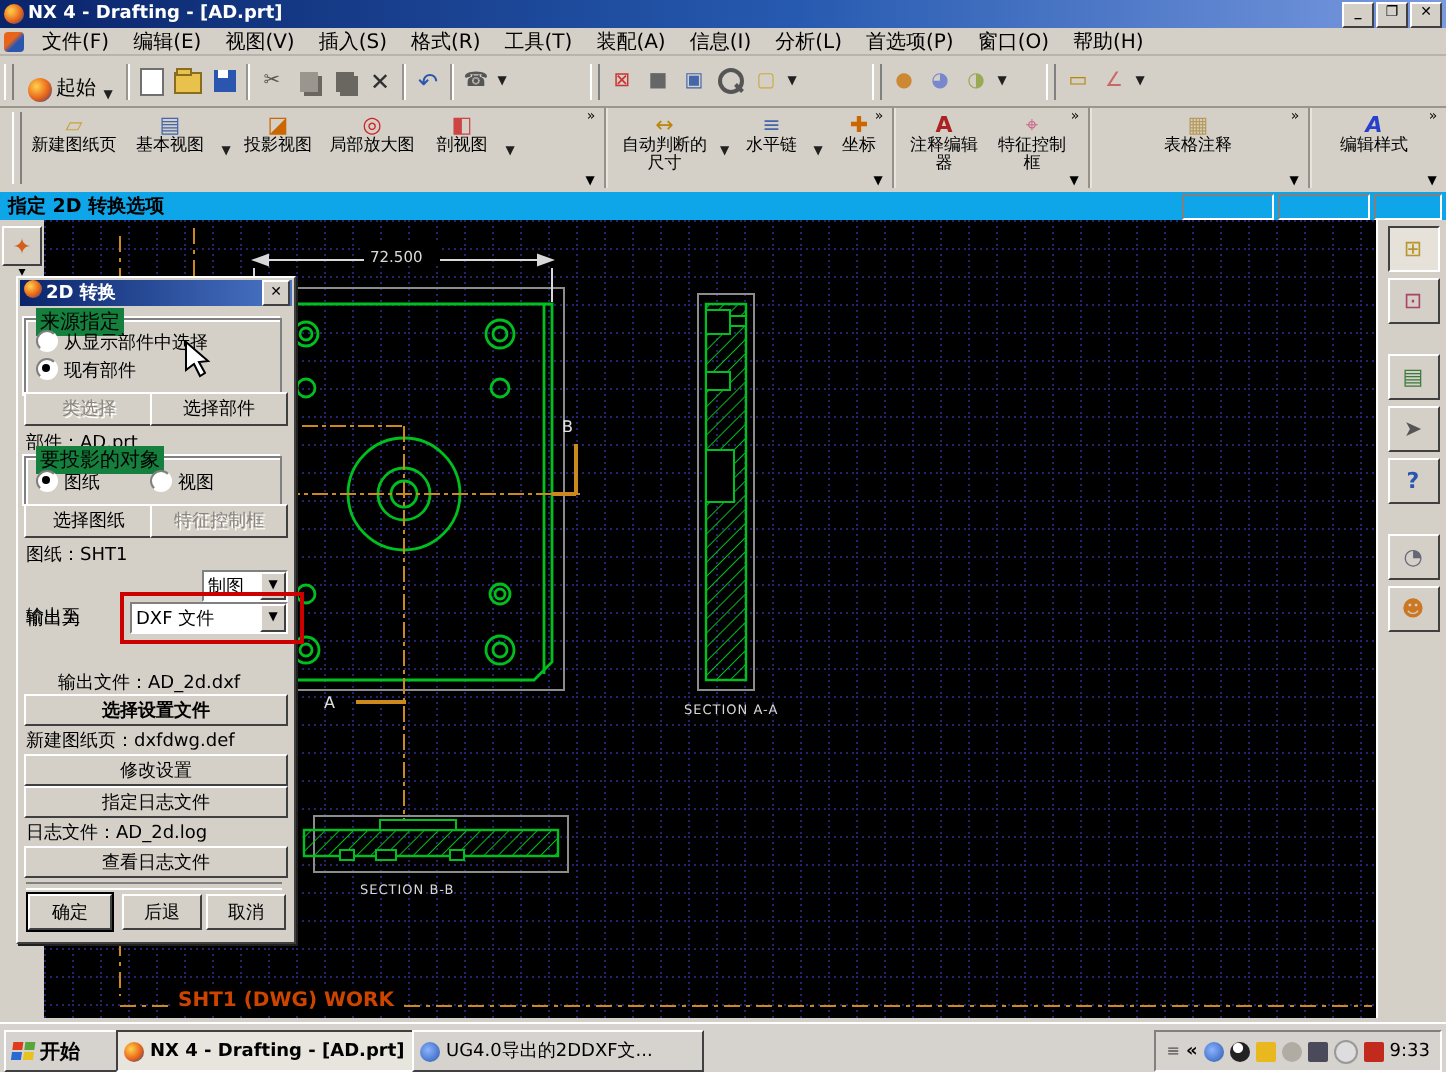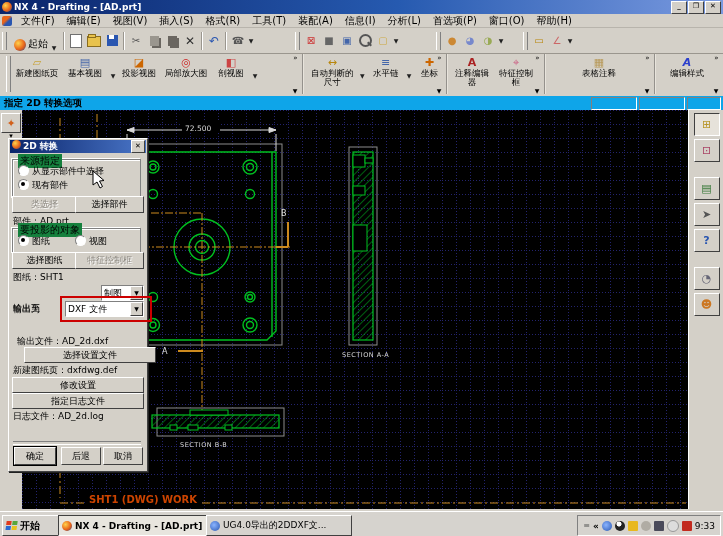--- a/index.html
+++ b/index.html
@@ -497,35 +497,38 @@
       <span class="cval">制图</span>
       <span class="cbtn">▼</span>
     </div>
 
     <div class="dl" style="left:4px;top:164px;">输出为</div>
     <div class="combo" style="left:56px;top:162px;width:77px;">
       <span class="cval">DXF 文件</span>
       <span class="cbtn">▼</span>
     </div>
 
-    <div class="dl" style="left:8px;top:196px;">输出文件：AD_2d.dxf</div>
-
-    <div class="btn" style="left:15px;top:208px;width:130px;height:14px;">
+    <div class="dl" style="left:20px;top:196px;">输出文件：AD_2d.dxf</div>
+
+    <div class="btn" style="left:3px;top:208px;width:130px;height:14px;font-weight:bold;">
         <span>选择设置文件</span>
       </div>
     <div class="dl" style="left:4px;top:225px;">新建图纸页：dxfdwg.def</div>
 
     <div class="btn" style="left:3px;top:238px;width:130px;height:14px;">
         <span>修改设置</span>
       </div>
     <div class="btn" style="left:3px;top:254px;width:130px;height:14px;">
         <span>指定日志文件</span>
       </div>
     <div class="dl" style="left:4px;top:271px;">日志文件：AD_2d.log</div>
 
+    <div class="btn" style="left:3px;top:284px;width:130px;height:14px;">
+        <span>查看日志文件</span>
+      </div>
 
     <div class="dsep" style="top:302px;"></div>
 
     <div class="btn default" style="left:5px;top:308px;width:40px;height:16px;">
         <span>确定</span>
       </div>
     <div class="btn" style="left:52px;top:308px;width:38px;height:16px;">
         <span>后退</span>
       </div>
     <div class="btn" style="left:94px;top:308px;width:38px;height:16px;">

